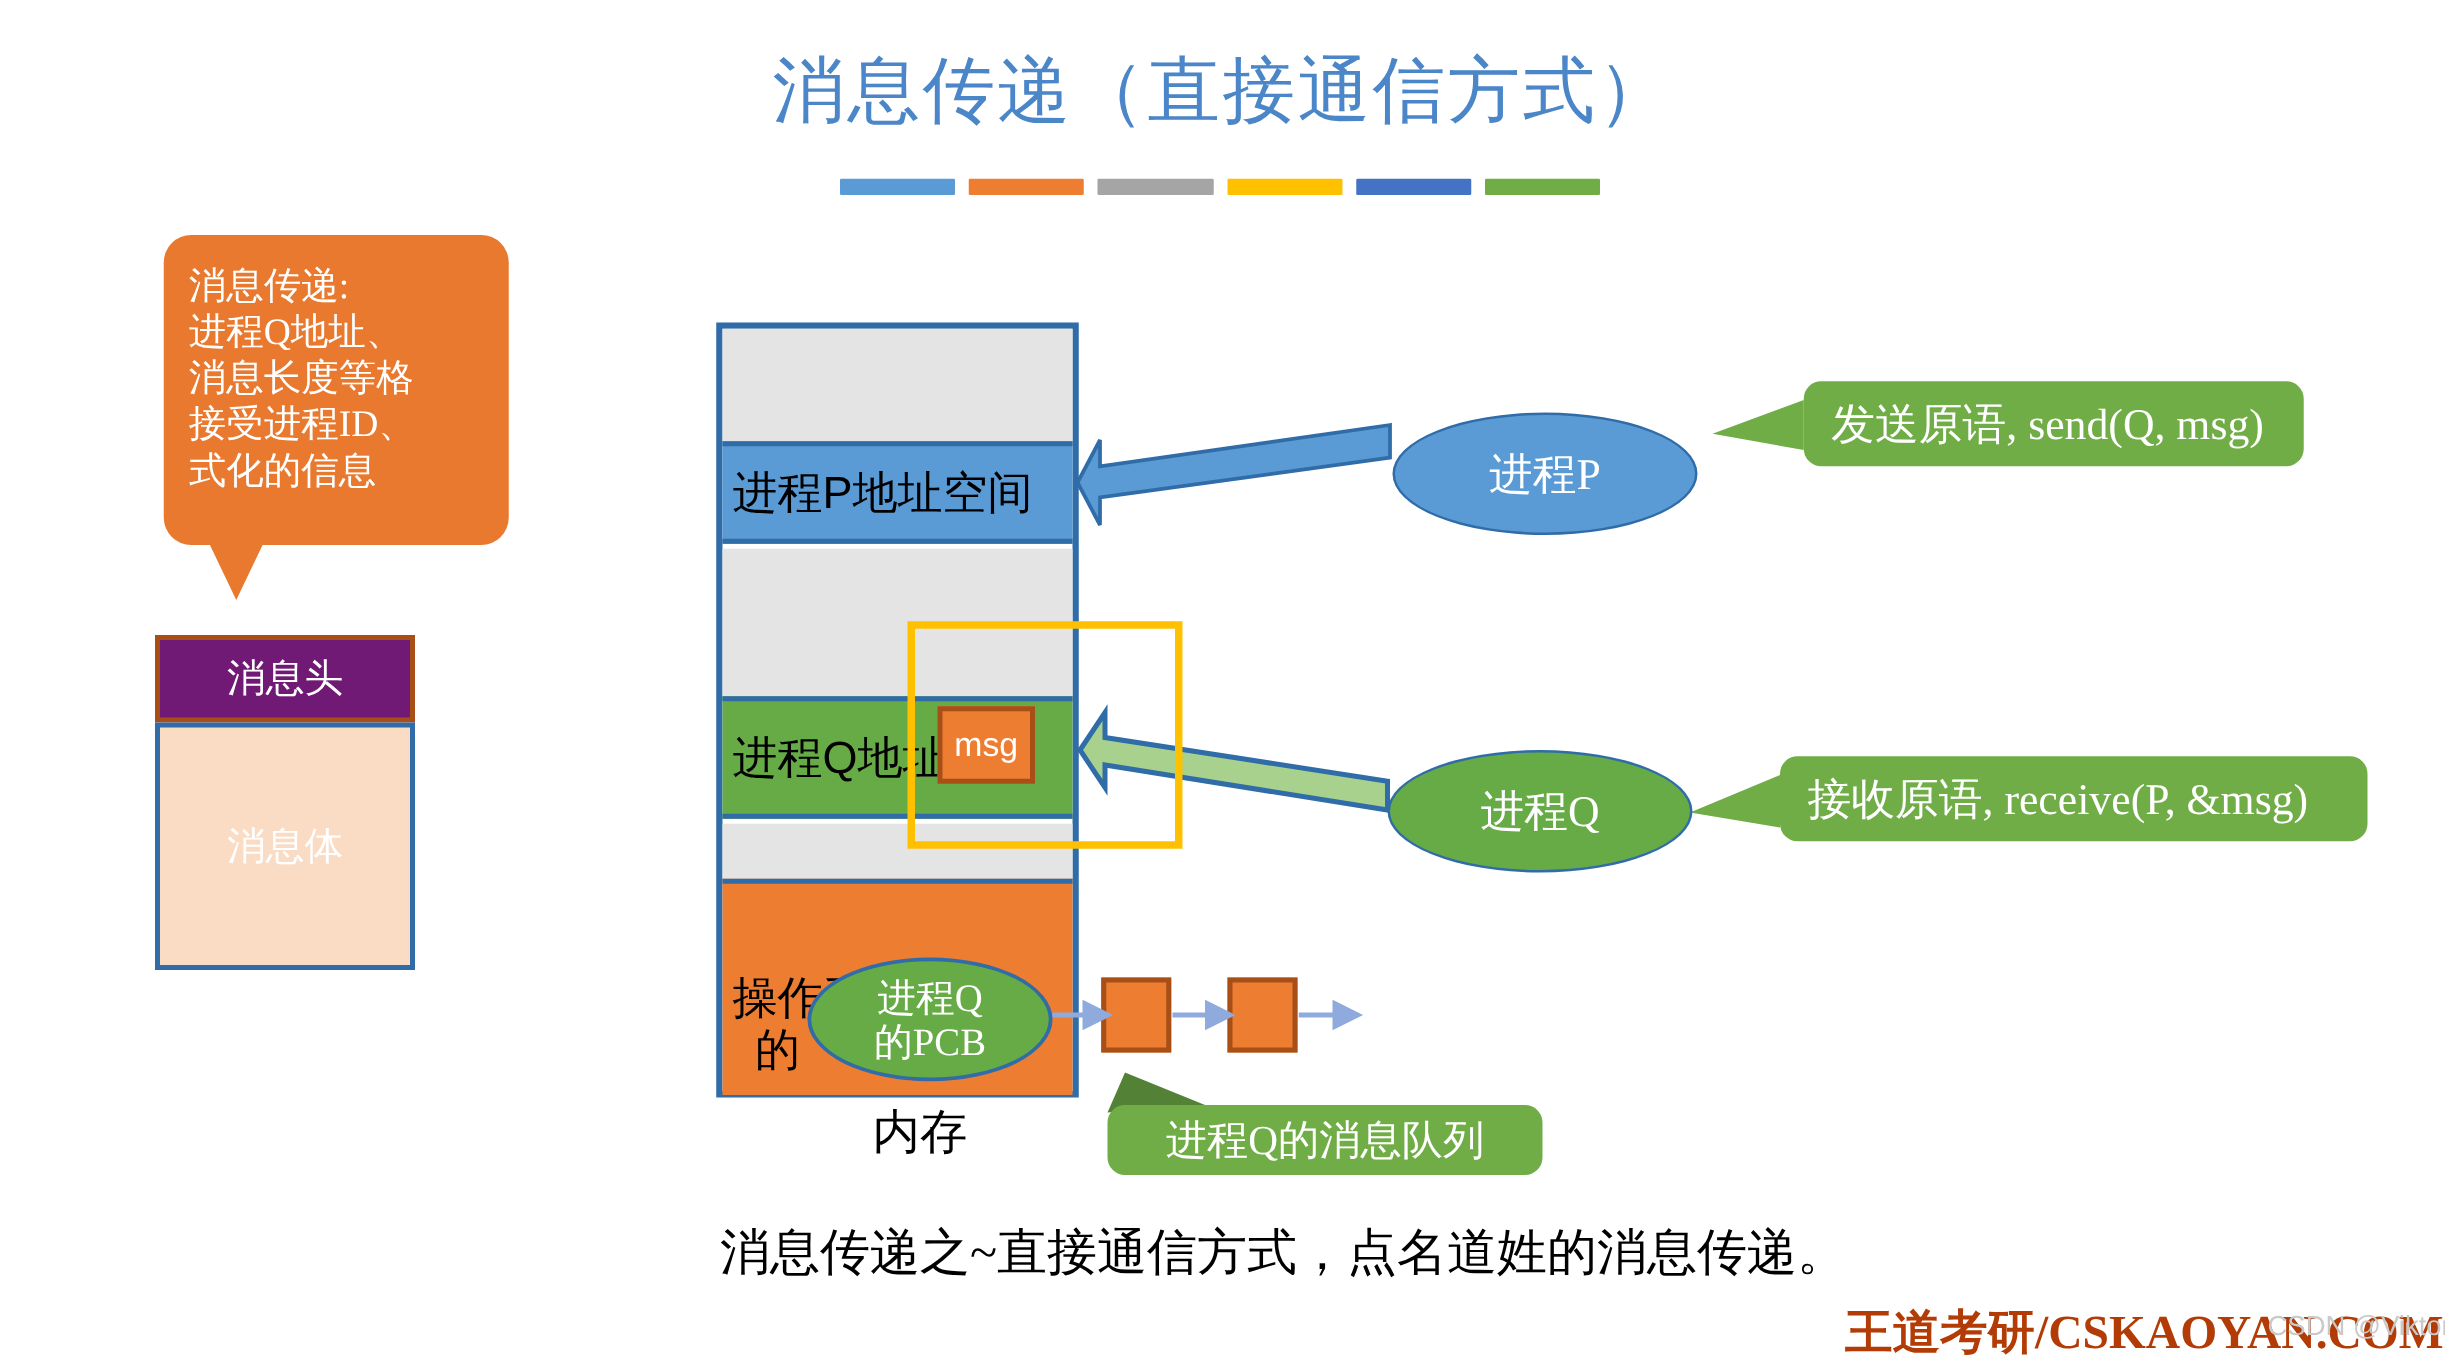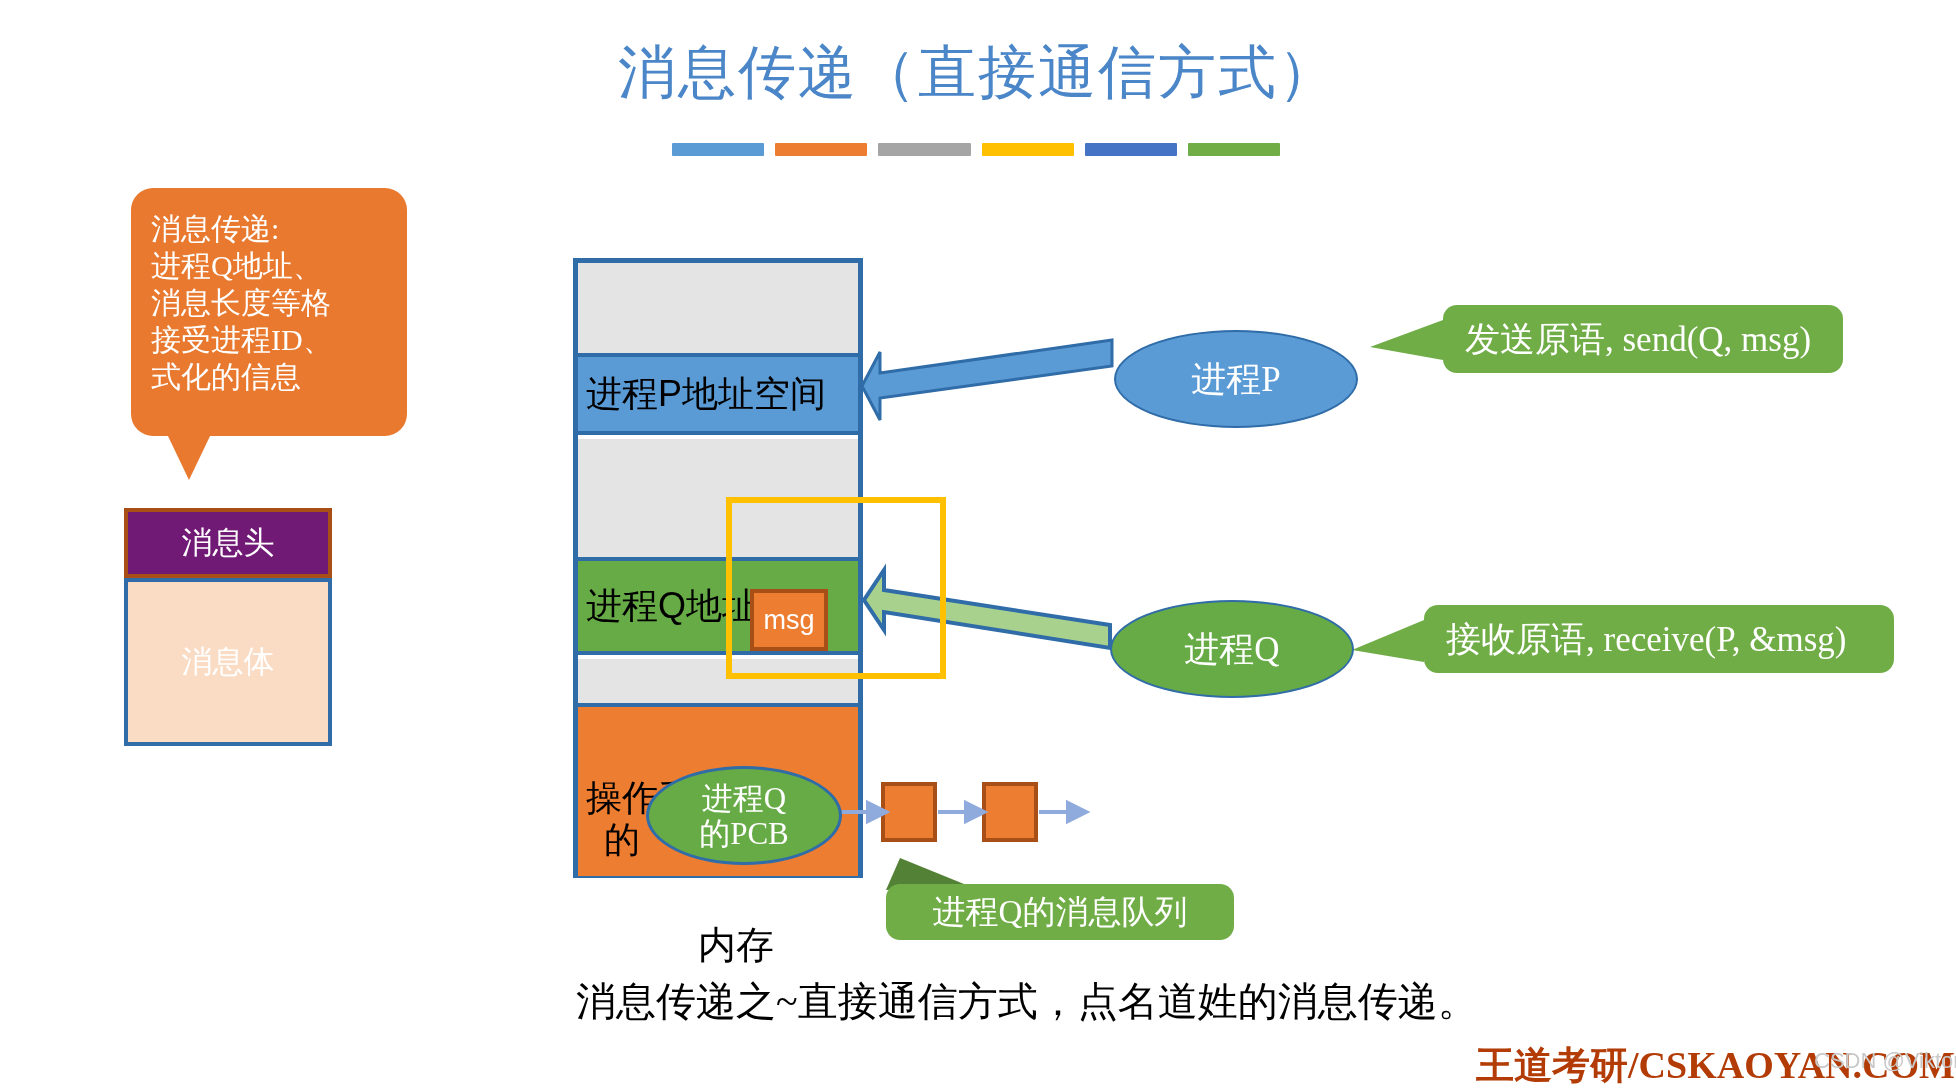--- a/index.html
+++ b/index.html
@@ -52,21 +52,21 @@
   #msg-head{
     left:124px;top:508px;width:208px;height:70px;
     background:#701a75;border:4px solid #a84e17;
     box-sizing:border-box;
     display:flex;align-items:center;justify-content:center;
     color:#ffffff;
     font-family:"Liberation Serif","DejaVu Serif",serif;
     font-size:31px;
   }
   #msg-body{
-    left:124px;top:578px;width:208px;height:168px;
+    left:124px;top:578px;width:208px;height:198px;
     background:#fadcc5;border:4px solid #2f6ca8;
     box-sizing:border-box;
     display:flex;align-items:center;justify-content:center;
     color:#ffffff;
     font-family:"Liberation Serif","DejaVu Serif",serif;
     font-size:31px;
   }
 
   
   #mem{
@@ -98,21 +98,20 @@
   #band-kernel .k2{display:block;text-indent:18px;}
 
   
   #msg-chip{
     left:750px;top:565px;width:78px;height:62px;
     background:#ed7d31;border:4px solid #a84e17;
     box-sizing:border-box;
     display:flex;align-items:center;justify-content:center;
     color:#ffffff;font-size:27px;
     z-index:6;
-    margin-top:24px;
   }
   
   #highlight{
     left:726px;top:497px;width:220px;height:182px;
     border:6px solid #ffc000;box-sizing:border-box;
     z-index:7;
   }
 
   
   #pcb{
@@ -122,21 +121,21 @@
     display:flex;flex-direction:column;
     align-items:center;justify-content:center;
     color:#ffffff;
     font-family:"Liberation Serif","DejaVu Serif",serif;
     font-size:31px;line-height:35px;
     z-index:8;
   }
 
   
   #mem-label{
-    left:676px;top:920px;width:120px;text-align:center;
+    left:676px;top:880px;width:120px;text-align:center;
     font-family:"Liberation Serif","DejaVu Serif",serif;
     font-size:38px;color:#000000;
   }
 
   
   .qbox{
     width:56px;height:60px;background:#ed7d31;
     border:4px solid #a84e17;box-sizing:border-box;
   }
   #qbox1{left:881px;top:782px;}

